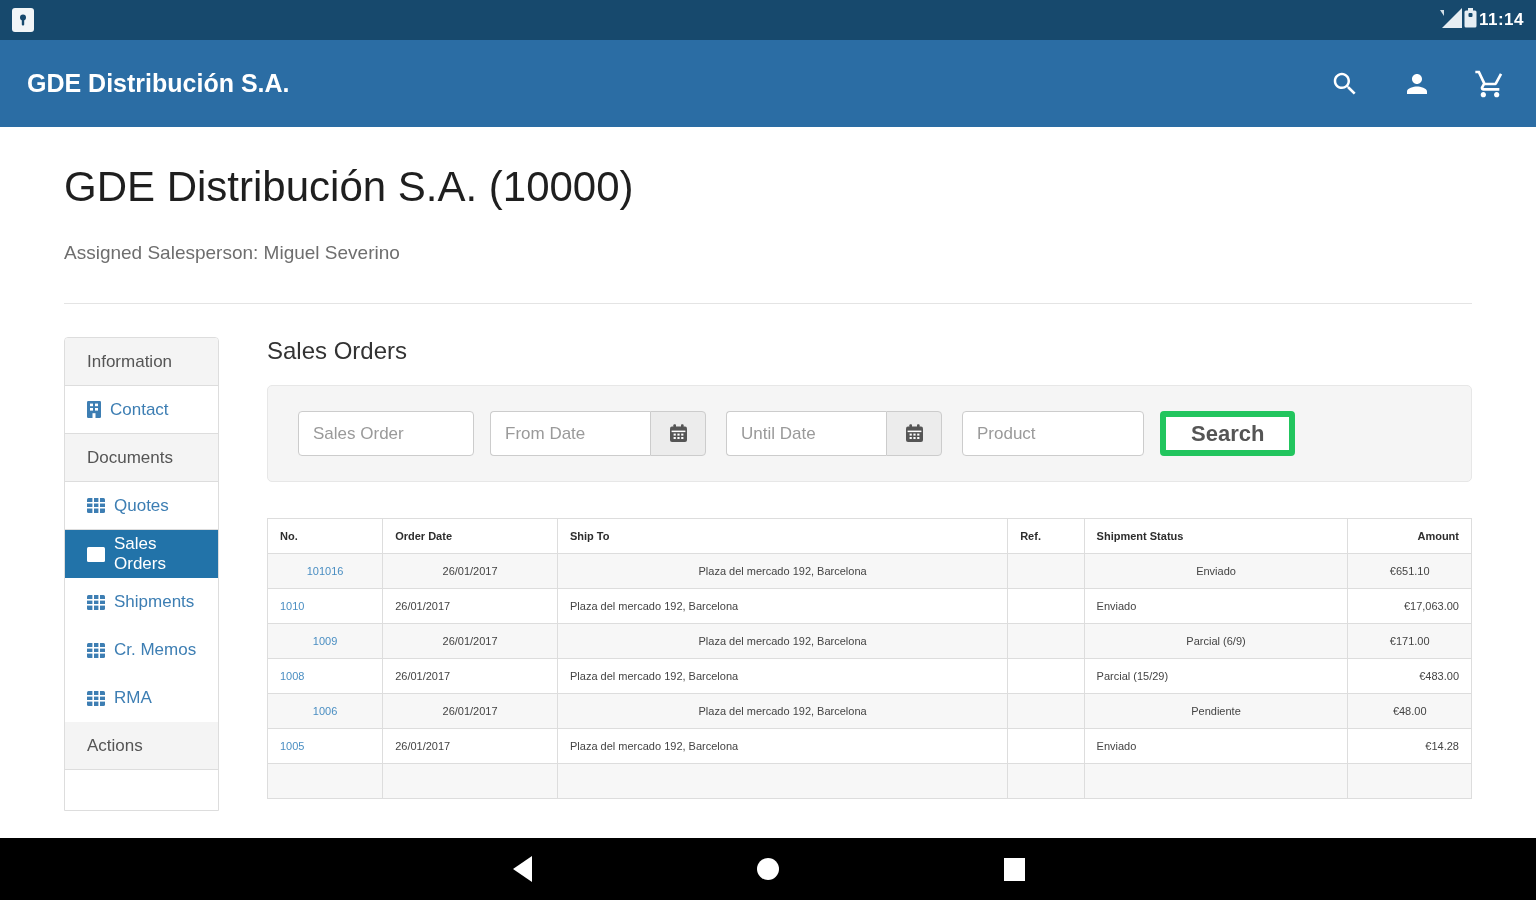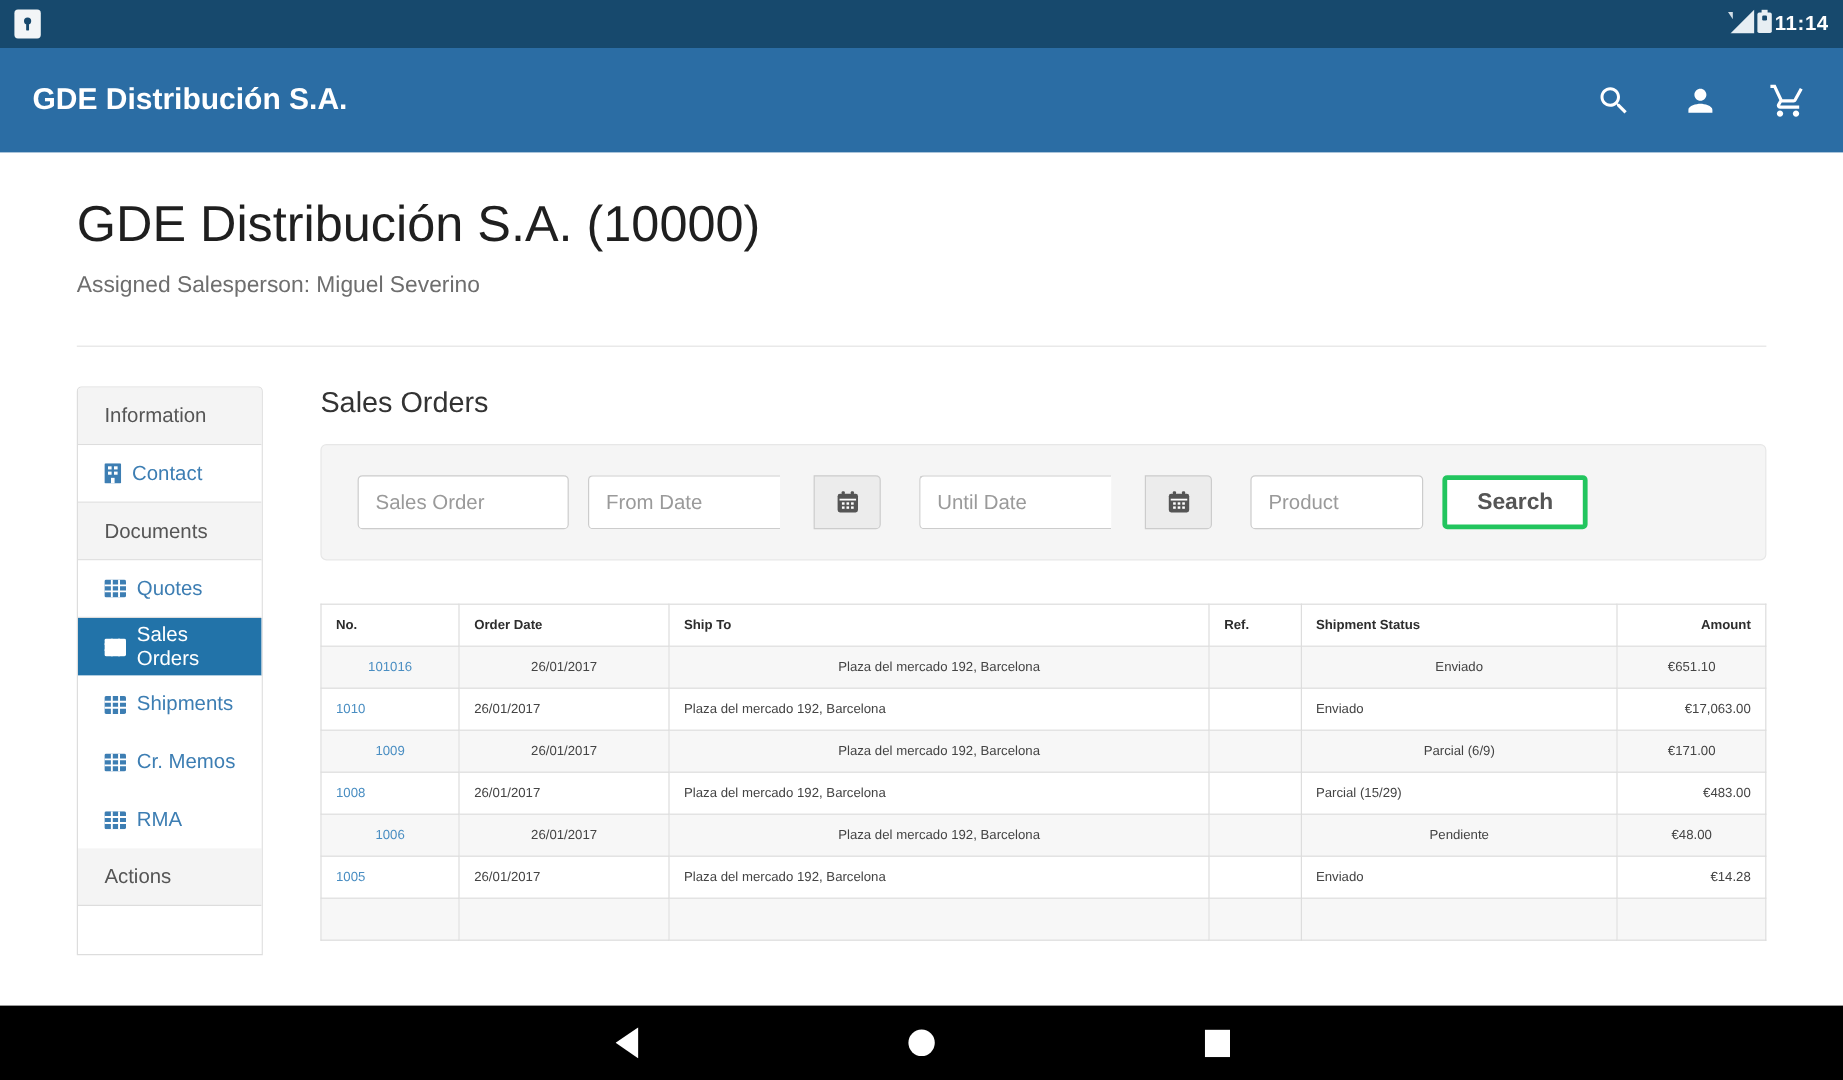--- a/index.html
+++ b/index.html
@@ -17,21 +17,21 @@
 
   
   .app-bar { height:87px; background:#2b6da4; display:flex; align-items:center; padding:0 30px 0 27px; }
   .app-title { color:#fff; font-size:25px; font-weight:bold; }
   .app-actions { margin-left:auto; display:flex; align-items:center; gap:42px; }
   .app-actions svg { display:block; }
 
   
   .content { height:711px; padding:0 64px; overflow:hidden; }
   .page-title { font-size:42px; font-weight:normal; color:#1f1f1f; margin:36px 0 0 0; line-height:1.15; }
-  .page-subtitle { font-size:19px; color:#6e6e6e; margin-top:16px; line-height:22px; }
+  .page-subtitle { font-size:19px; color:#6e6e6e; margin-top:31px; line-height:22px; }
   .rule { border-top:1px solid #e4e4e4; margin-top:39px; }
 
   .layout { display:flex; margin-top:33px; align-items:flex-start; }
 
   
   .sidebar { width:155px; flex:none; border:1px solid #ddd; border-radius:4px 4px 0 0; overflow:hidden; }
   .sb-item { height:48px; display:flex; align-items:center; padding:0 12px 0 22px; font-size:17px; }
   .sb-item.header { background:#f4f4f4; color:#555; }
   .sb-item.link { background:#fff; color:#3d7eb3; cursor:pointer; }
   .sb-item.link .sb-icon { margin-right:9px; display:flex; align-items:center; }
@@ -42,27 +42,27 @@
   
   .main { flex:1; margin-left:48px; min-width:0; }
   .section-title { font-size:24px; color:#333; margin:0; font-weight:normal; line-height:28px; }
 
   .filter-panel { margin-top:20px; height:97px; background:#f5f5f5; border:1px solid #e7e7e7;
                   border-radius:5px; display:flex; align-items:center; padding-left:30px; }
   .filter-panel input { height:45px; border:1px solid #ccc; border-radius:4px; background:#fff;
                         padding:0 14px; font-size:17px; color:#000000; font-family:"Liberation Sans", sans-serif; outline:none; }
   .filter-panel input::placeholder { color:#9a9a9a; }
   .inp-sales { width:176px; margin-right:16px; }
-  .input-group { display:flex; margin-right:32px;gap:28px; }
+  .input-group { display:flex; margin-right:20px; }
   .input-group input { width:160px; border-radius:4px 0 0 4px; border-right:none; }
   .addon { width:56px; height:45px; background:#ececec; border:1px solid #ccc;
            border-radius:0 4px 4px 0; display:flex; align-items:center; justify-content:center; cursor:pointer; }
-  .inp-product { width:144px; margin-right:16px; }
-  .search-btn { height:45px; padding:0 25px; background:#fff; border:4px solid #22c55e; border-radius:4px;
-                font-size:19px; font-weight:bold; color:#555; cursor:pointer; font-family:"Liberation Sans", sans-serif; }
+  .inp-product { width:182px; margin-right:16px; }
+  .search-btn { height:45px; padding:0 25px; background:#fff; border:6px solid #22c55e; border-radius:4px;
+                font-size:22px; font-weight:bold; color:#555; cursor:pointer; font-family:"Liberation Sans", sans-serif; }
 
   table.orders { margin-top:36px; width:100%; border-collapse:collapse; font-size:11px; table-layout:fixed; }
   .orders th, .orders td { border:1px solid #ddd; padding:11px 12px; text-align:left;
                            color:#444; overflow:hidden; white-space:nowrap; }
   .orders th { color:#2d2d2d; font-weight:bold; background:#fff; }
   .orders tr.striped td { background:#f7f7f7;text-align:center; }
   .orders .amount { text-align:right; }
   .orders a { color:#4a8ec2; text-decoration:none; cursor:pointer; }
 
   

